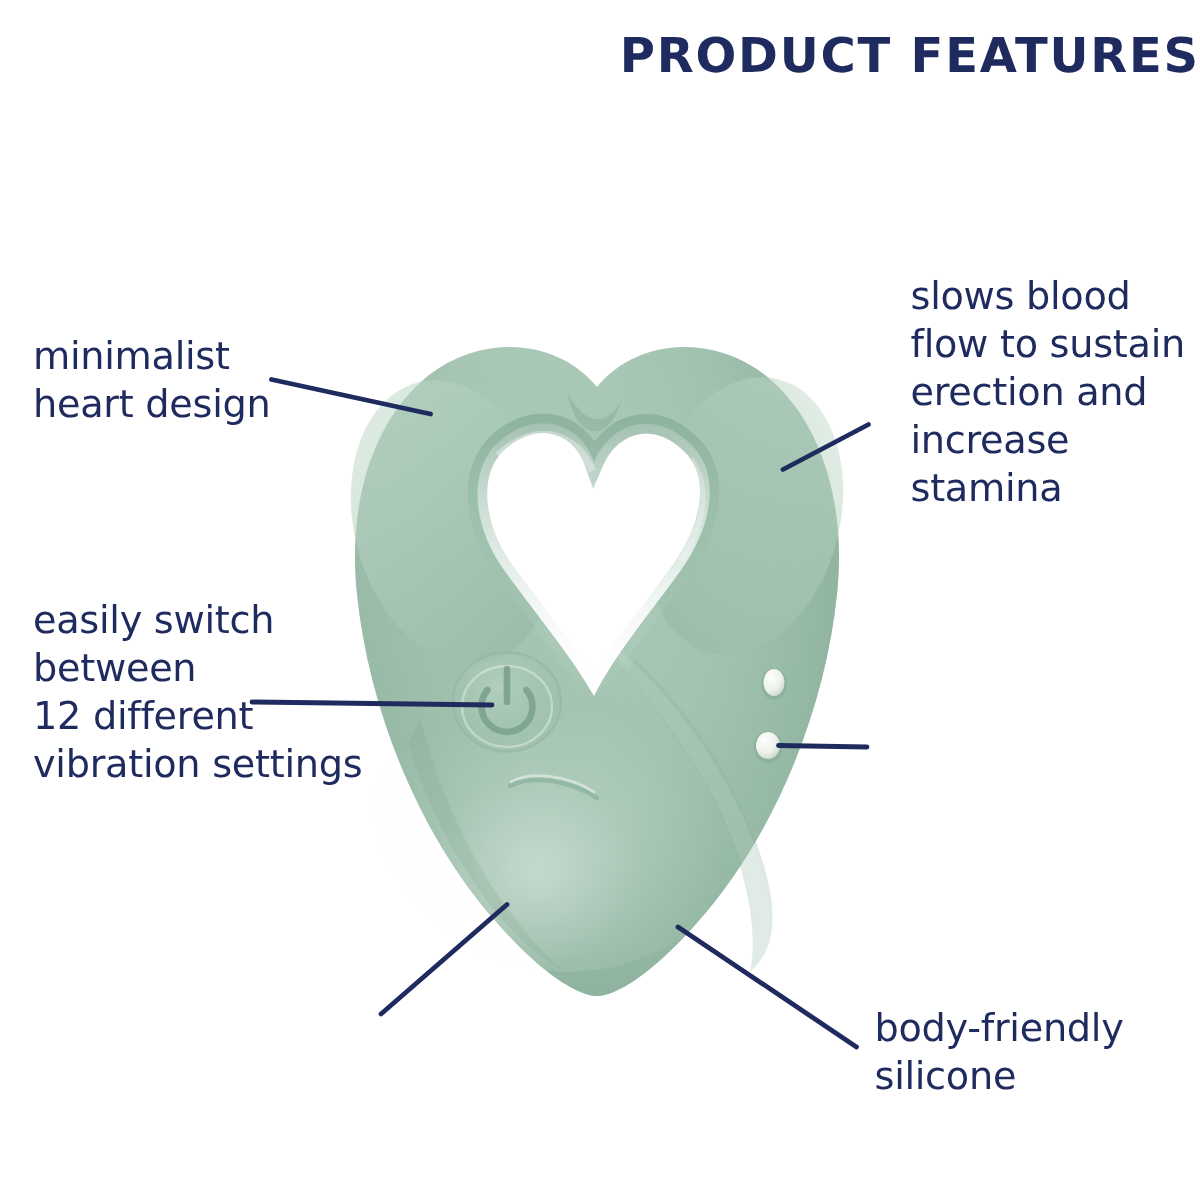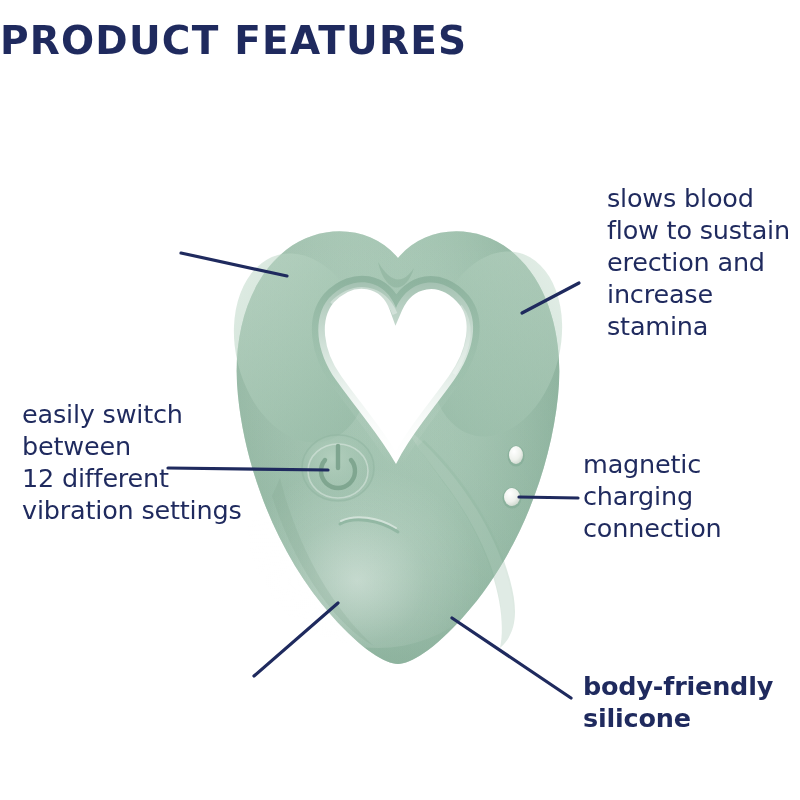--- a/index.html
+++ b/index.html
@@ -13,24 +13,24 @@
   #stage{
     position:relative;
     width:800px;height:800px;
     background:#ffffff;
   }
 
   
   .title{
     position:absolute;
     left:0;top:18px;width:800px;
-    text-align:left;
+    text-align:right;
     font-family:"DejaVu Sans", sans-serif;
     font-weight:700;
-    font-size:39px;
+    font-size:32px;
     letter-spacing:1.2px;
     color:#1f2a5e;
     white-space:nowrap;
   }
 
   
   .label{
     position:absolute;
     font-family:"DejaVu Sans", sans-serif;
     font-weight:400;
@@ -40,21 +40,21 @@
     white-space:pre-line;
     letter-spacing:-0.2px;
   }
   .label.right{ text-align:left; }
 
   #label-minimalist      { left:22px;  top:222px; }
   #label-easily-switch   { left:22px;  top:398px; }
   #label-two-in-one      { left:22px;  top:638px; }
   #label-slows-blood     { left:583px; top:182px;margin-left:24px; }
   #label-magnetic        { left:583px; top:448px; }
-  #label-body-friendly   { left:583px; top:670px;font-weight:bold; }
+  #label-body-friendly   { left:583px; top:670px; }
 
   
   #leaders{
     position:absolute;left:0;top:0;
     width:800px;height:800px;
     pointer-events:none;
   }
 
   
   #product{
@@ -226,33 +226,32 @@
     <g stroke="#1f2a5e" stroke-width="3.2" stroke-linecap="round" fill="none">
       <line x1="181" y1="253" x2="287" y2="276"></line>
       <line x1="168" y1="468" x2="328" y2="470"></line>
       <line x1="254" y1="676" x2="338" y2="603"></line>
       <line x1="522" y1="313" x2="579" y2="283"></line>
       <line x1="519" y1="497" x2="578" y2="498"></line>
       <line x1="452" y1="618" x2="571" y2="698"></line>
     </g>
   </svg>
 
+  <div class="label" id="label-minimalist">minimalist
+heart design</div>
 
   <div class="label" id="label-easily-switch">easily switch
 between
 12 different
 vibration settings</div>
 
 
   <div class="label right" id="label-slows-blood">slows blood
 flow to sustain
 erection and
 increase
 stamina</div>
 
-  <div class="label right" id="label-magnetic">magnetic
-charging
-connection</div>
 
   <div class="label right" id="label-body-friendly">body-friendly
 silicone</div>
 
 </div>
 
 </body></html>

